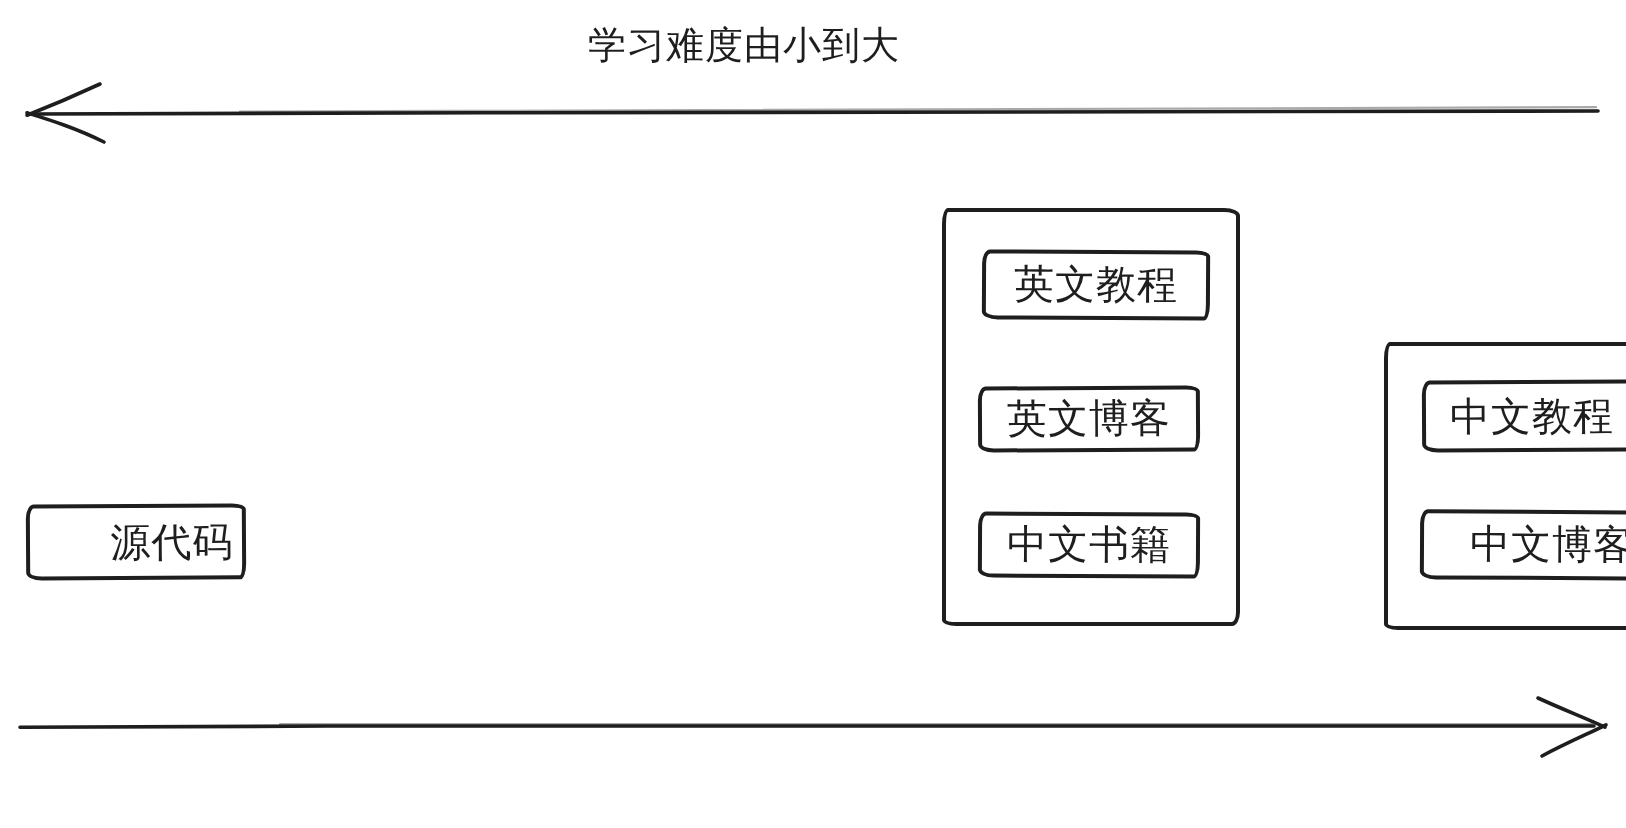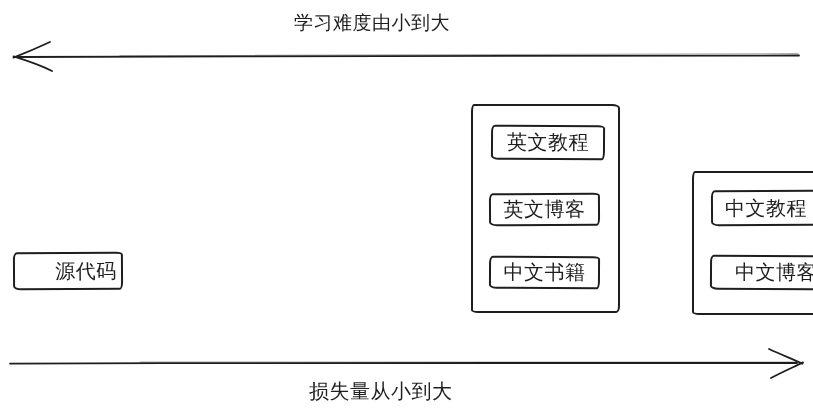--- a/index.html
+++ b/index.html
@@ -96,21 +96,20 @@
     <g>
       <path d="M 10 363.6 C 280 362, 560 364, 797 363"></path>
       <path class="echo" d="M 140 362 C 420 361.2, 640 362.8, 796 362"></path>
       <path d="M 769 349 C 782 355, 794 359.5, 802.5 363.6"></path>
       <path d="M 771 378 C 784 371, 795 366.5, 803 362.4"></path>
     </g>
   </svg>
 
   <div class="axis-label" id="top-label">学习难度由小到大</div>
 
-  <div class="axis-label" id="bottom-label">损失量从小到大</div>
 
   <div class="box" id="box-source-code">
     <span>源代码</span>
   </div>
 
 
 
   <div class="group" id="group-a">
     <div class="box" id="box-english-tutorial">
       <span>英文教程</span>

